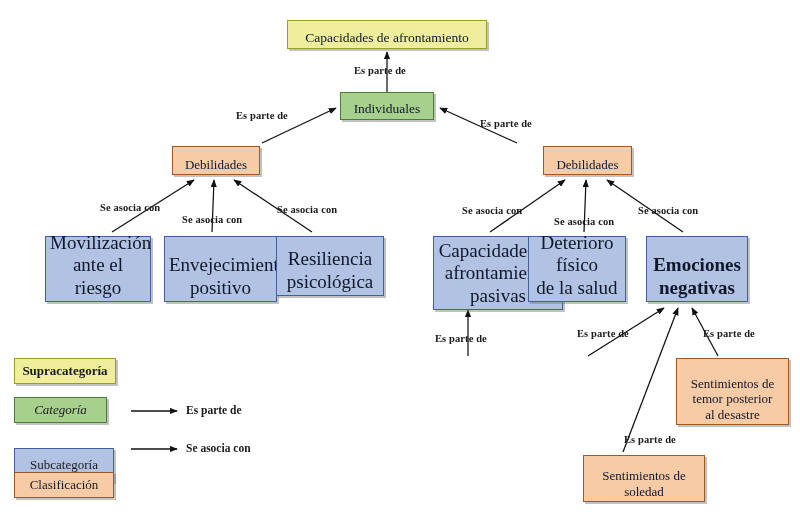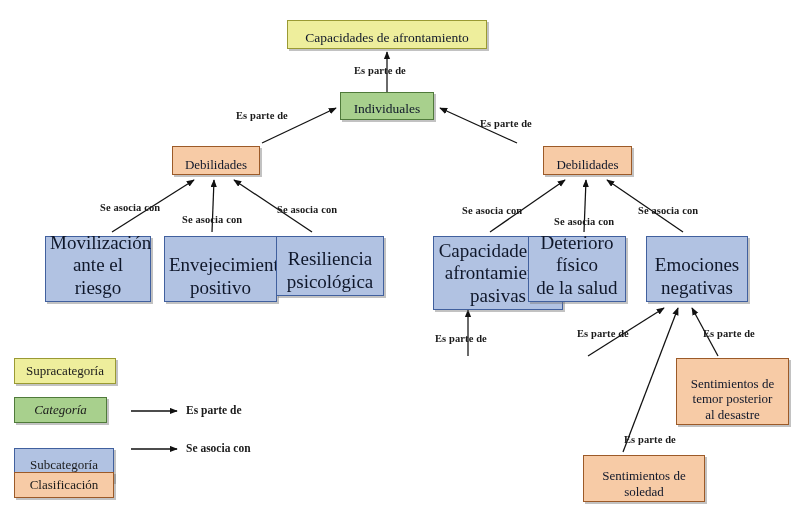--- a/index.html
+++ b/index.html
@@ -160,21 +160,21 @@
   </div>
 
   <div class="node n-sub" style="left:433px; top:236px; width:130px; height:74px;">
     <span>Capacidades de<br>afrontamiento<br>pasivas</span>
   </div>
 
   <div class="node n-sub" style="left:528px; top:236px; width:98px; height:66px;">
     <span>Deterioro físico<br>de la salud</span>
   </div>
 
-  <div class="node n-sub" style="left:646px; top:236px; width:102px; height:66px;">
+  <div class="node n-sub" style="left:646px; top:236px; width:102px; height:66px;font-weight:bold;">
     <span>Emociones<br>negativas</span>
   </div>
 
 
 
   <div class="node n-clas" style="left:676px; top:358px; width:113px; height:67px;">
     <span>Sentimientos de<br>temor posterior<br>al desastre</span>
   </div>
 
   <div class="node n-clas" style="left:583px; top:455px; width:122px; height:47px;">
@@ -200,21 +200,21 @@
   <div class="edge-label" style="left:638px; top:205px;">Se asocia con</div>
 
   <div class="edge-label" style="left:435px; top:333px;">Es parte de</div>
 
   <div class="edge-label" style="left:577px; top:328px;">Es parte de</div>
 
   <div class="edge-label" style="left:703px; top:328px;">Es parte de</div>
 
   <div class="edge-label" style="left:624px; top:434px;">Es parte de</div>
 
-  <div class="legend-box n-supra" style="left:14px; top:358px; width:102px; height:26px;">
+  <div class="legend-box n-supra" style="left:14px; top:358px; width:102px; height:26px;font-weight:bold;">
     <span>Supracategoría</span>
   </div>
 
   <div class="legend-box n-cat" style="left:14px; top:397px; width:93px; height:26px;font-style:italic;">
     <span>Categoría</span>
   </div>
 
   <div class="legend-box n-sub" style="left:14px; top:448px; width:100px; height:34px;">
     <span>Subcategoría</span>
   </div>

